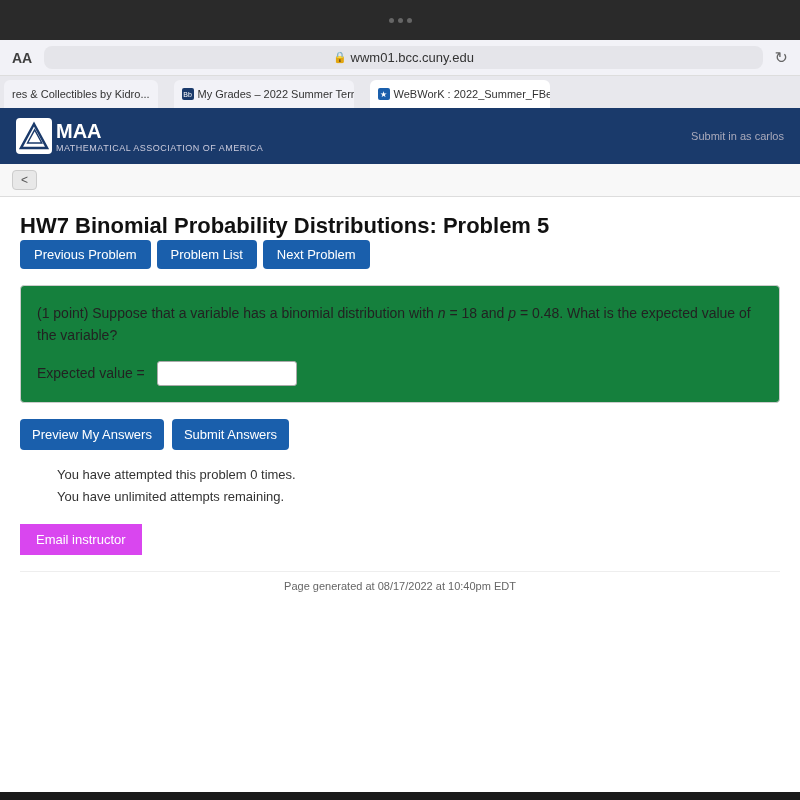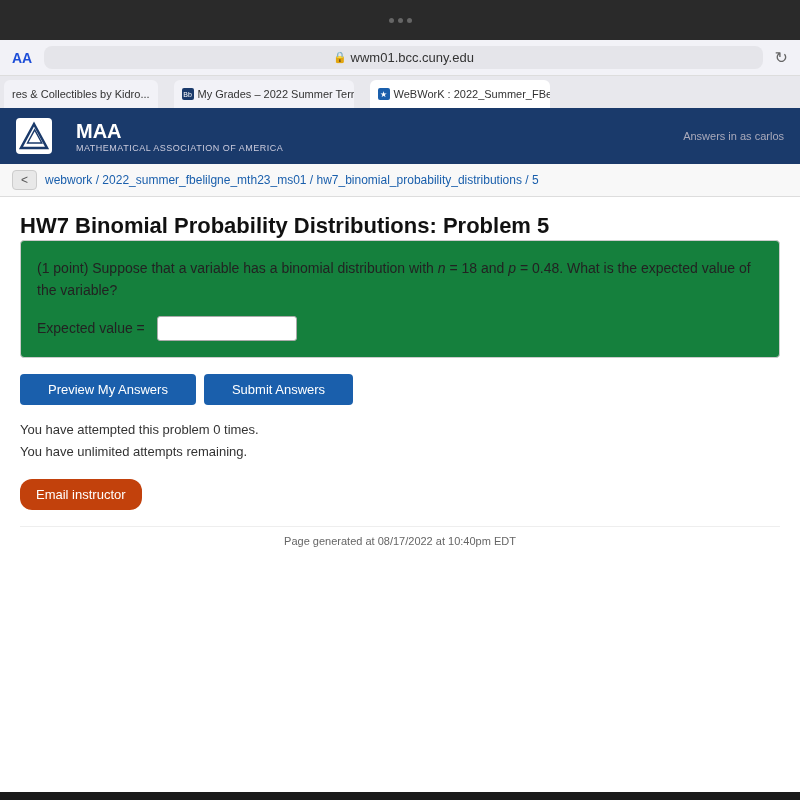--- a/index.html
+++ b/index.html
@@ -38,21 +38,21 @@
       padding: 6px 12px;
       display: flex;
       align-items: center;
       gap: 12px;
       border-bottom: 1px solid #ddd;
     }
 
     .browser-aa {
       font-size: 14px;
       font-weight: 600;
-      color: #1d4ed8;
+      color: #404040;
     }
 
     .browser-address-bar {
       flex: 1;
       background: #e5e5ea;
       border-radius: 8px;
       padding: 4px 12px;
       text-align: center;
       font-size: 13px;
       color: #333;
@@ -123,21 +123,21 @@
       background: #1a3a6b;
       padding: 10px 16px;
       display: flex;
       align-items: center;
       justify-content: space-between;
     }
 
     .maa-logo-area {
       display: flex;
       align-items: center;
-      gap: 24px;
+      gap: 4px;
     }
 
     .maa-logo-icon {
       width: 36px; height: 36px;
       background: white;
       border-radius: 4px;
       display: flex; align-items: center; justify-content: center;
       font-size: 18px;
       font-weight: bold;
       color: #1a3a6b;
@@ -263,39 +263,40 @@
       display: flex;
       gap: 8px;
       margin-bottom: 14px;
     }
 
     .btn-action {
       background: #1a5fac;
       color: white;
       border: none;
       border-radius: 4px;
-      padding: 8px 28px;
+      padding: 8px 12px;
       font-size: 13px;
       cursor: pointer;
     }
 
     
     .attempt-info {
       font-size: 13px;
       color: #333;
       line-height: 1.7;
       margin-bottom: 16px;
+      margin-left: 37px;
     }
 
     
     .btn-email {
-      background: #c2410c;
+      background: #d946ef;
       color: white;
       border: none;
-      border-radius: 12px;
+      border-radius: 0;
       padding: 8px 16px;
       font-size: 13px;
       cursor: pointer;
       display: inline-block;
       margin-bottom: 16px;
     }
 
     
     .page-footer {
       font-size: 11px;
@@ -348,34 +349,38 @@
         <svg width="30" height="30" viewBox="0 0 30 30">
           <polygon points="15,3 28,27 2,27" fill="none" stroke="#1a3a6b" stroke-width="2.5"></polygon>
           <polygon points="15,3 28,27 2,27" fill="none" stroke="#1a3a6b" stroke-width="2.5" transform="scale(0.55) translate(13.5,13)"></polygon>
         </svg>
       </div>
       <div class="maa-text-group">
         <span class="maa-title">MAA</span>
         <span class="maa-subtitle">MATHEMATICAL ASSOCIATION OF AMERICA</span>
       </div>
     </div>
-    <span class="maa-logged-in">Answers in as carlos</span>
+    <span class="maa-logged-in">Submit in as carlos</span>
   </div>
 
   <div class="breadcrumb-bar">
     <button class="breadcrumb-back">&lt;</button>
-    <span class="breadcrumb-text">webwork / 2022_summer_fbelilgne_mth23_ms01 / hw7_binomial_probability_distributions / 5</span>
   </div>
 
   <div class="main-content">
 
     
     <h1 class="page-title">HW7 Binomial Probability Distributions: Problem 5</h1>
 
     
+    <div class="problem-nav-buttons">
+      <button class="btn-nav">Previous Problem</button>
+      <button class="btn-nav">Problem List</button>
+      <button class="btn-nav">Next Problem</button>
+    </div>
 
     
     <div class="problem-box">
       <p class="problem-text">
         <span>(1 point)</span>
         <span> Suppose that a variable has a binomial distribution with </span>
         <span class="math-italic">n</span>
         <span>= 18</span>
         <span> and </span>
         <span class="math-italic">p</span>

